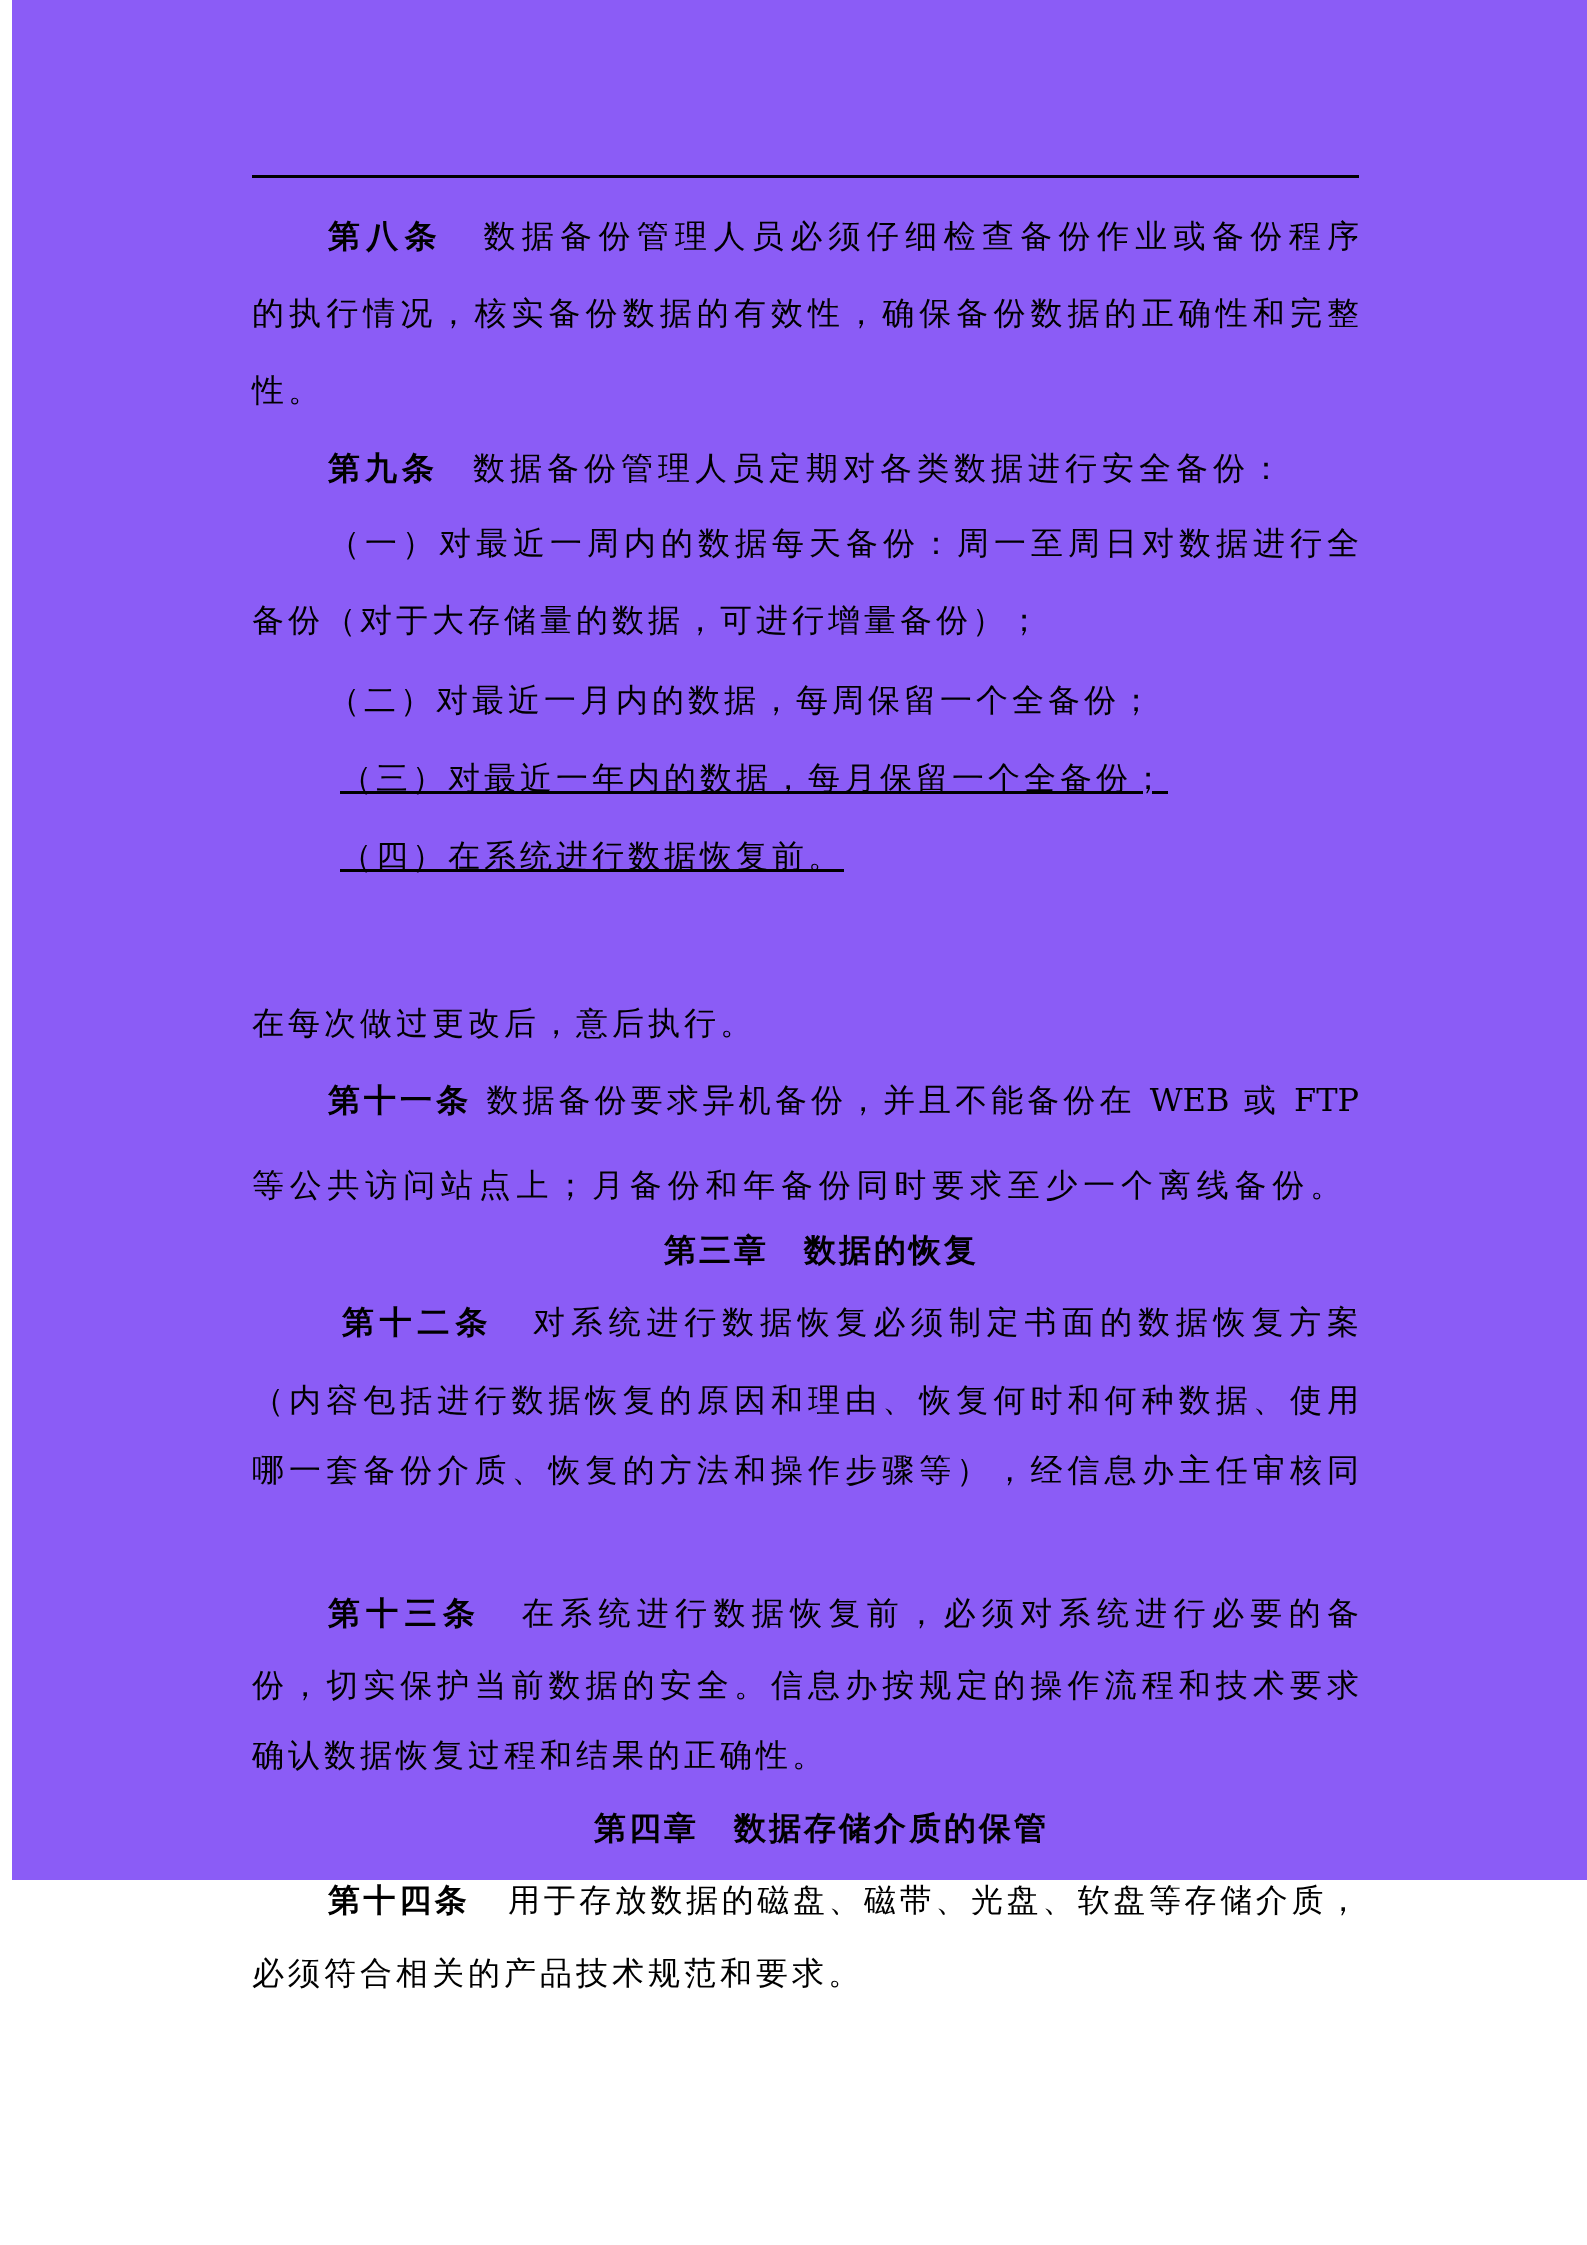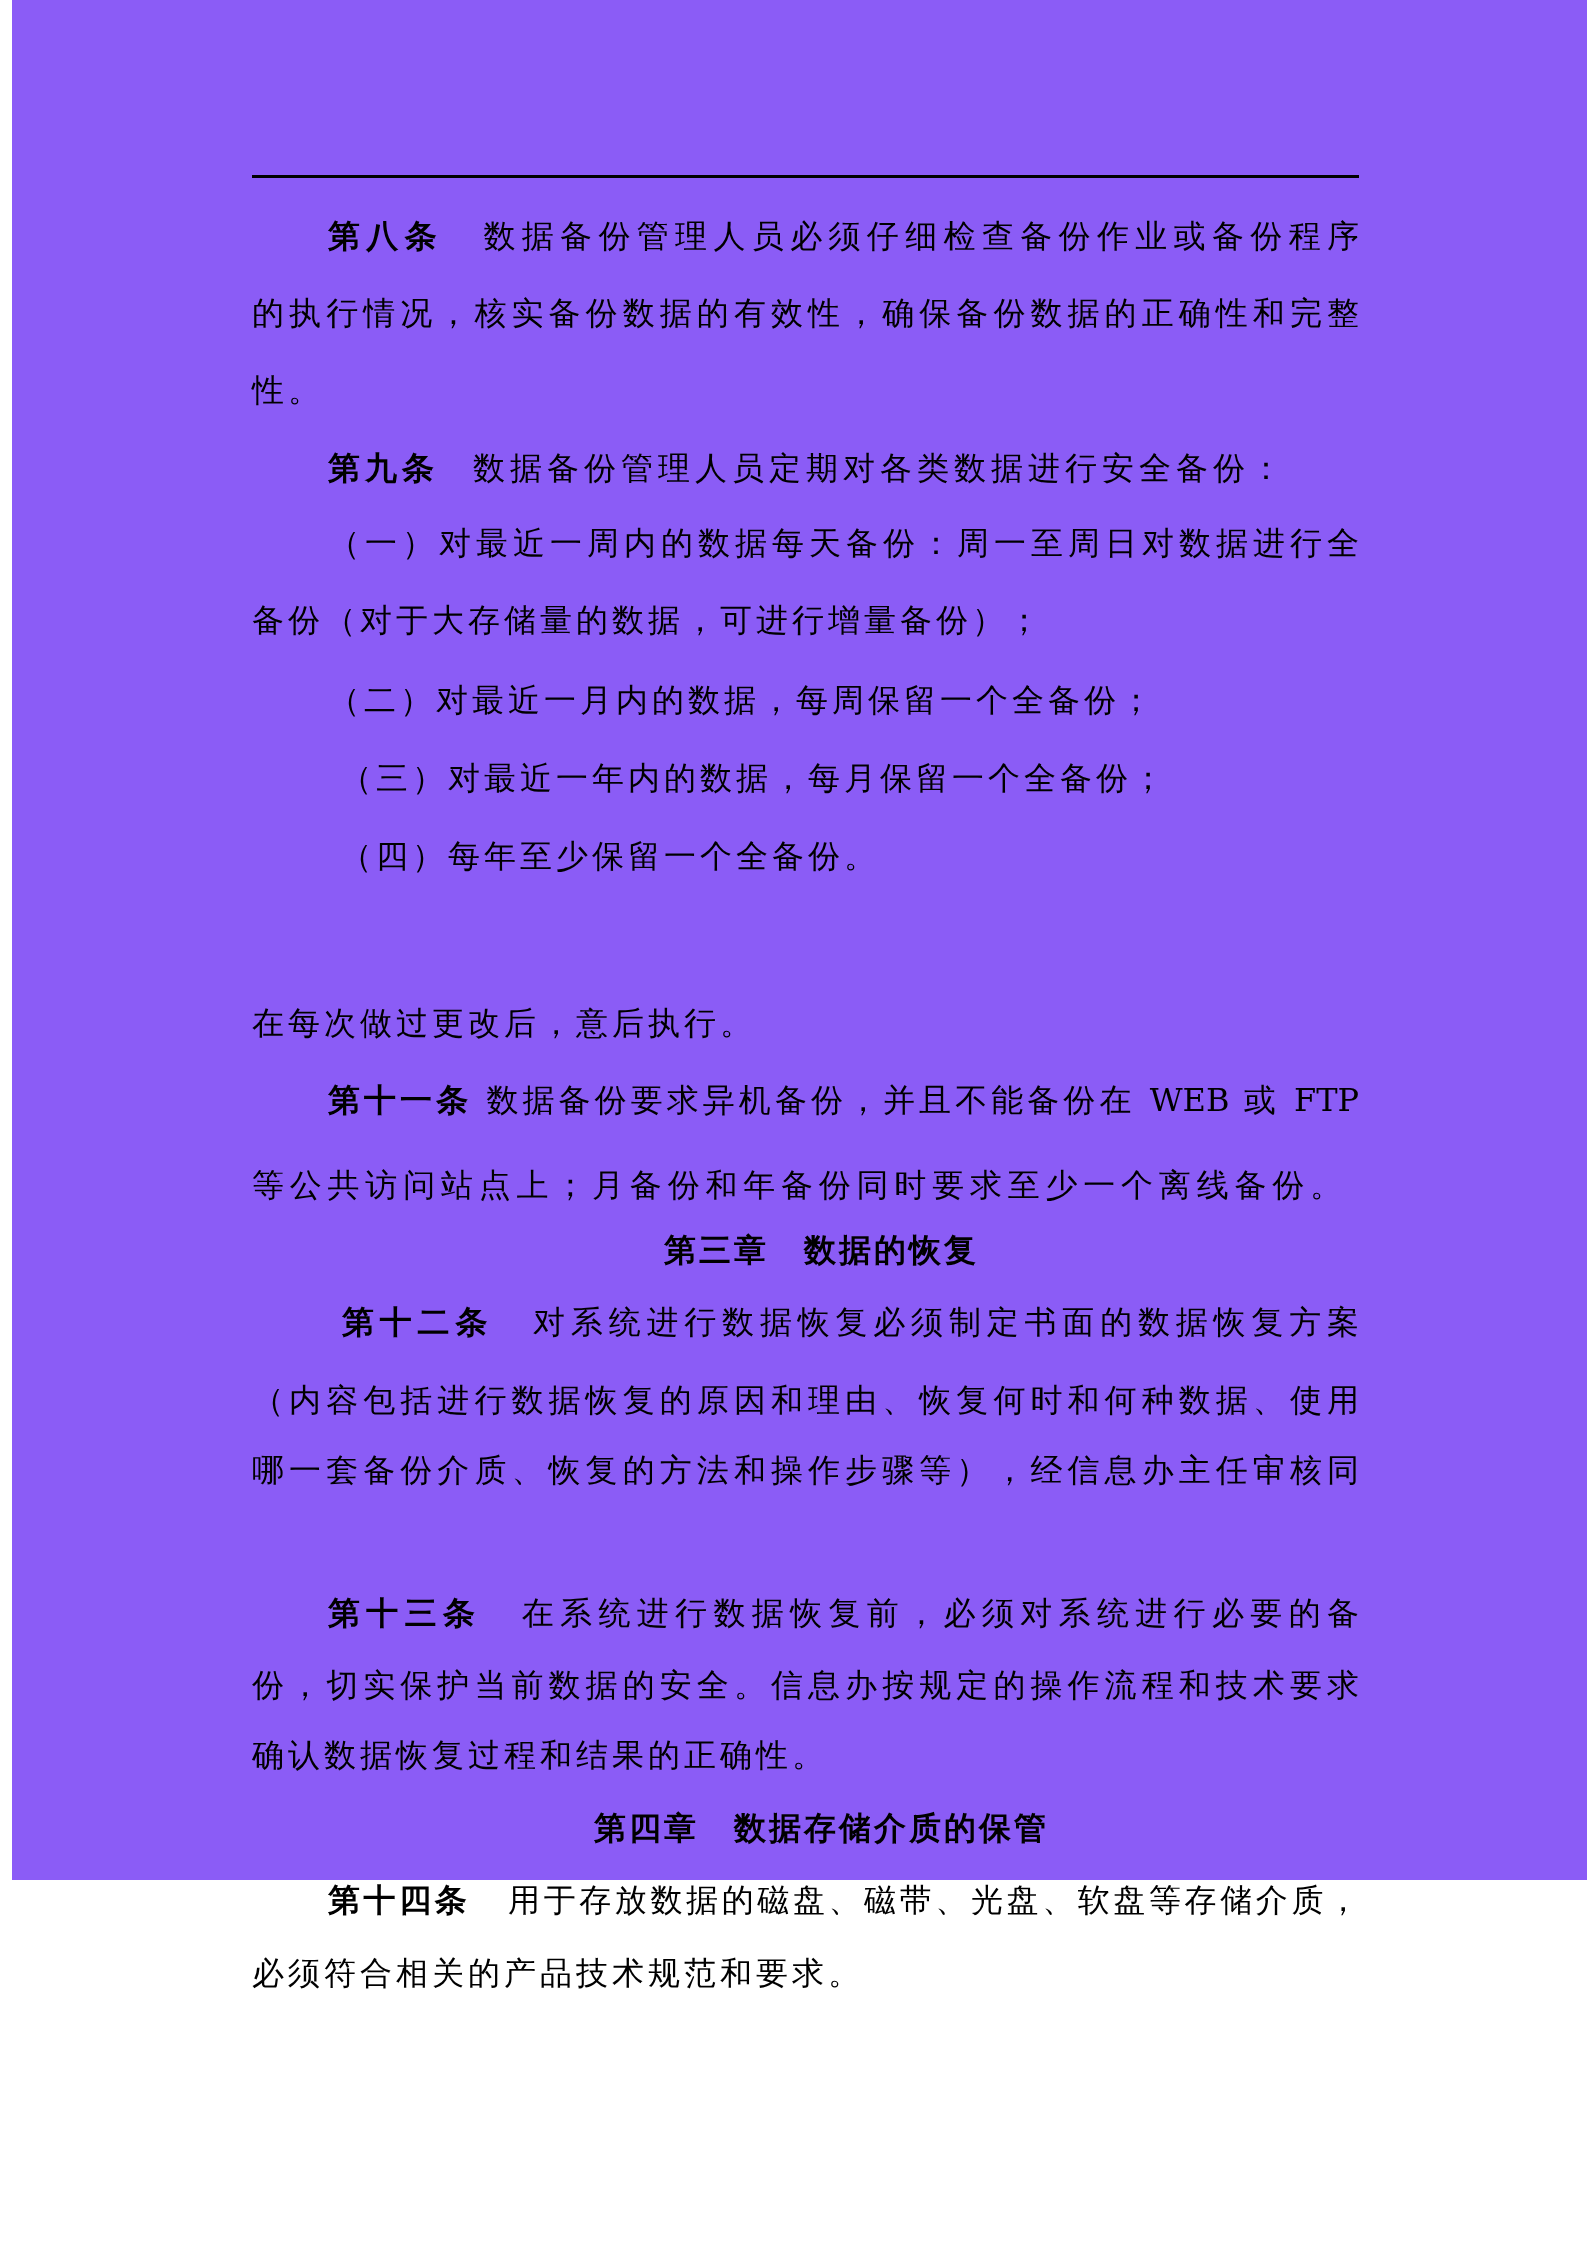--- a/index.html
+++ b/index.html
@@ -6,21 +6,21 @@
   body { width: 1587px; height: 2245px; position: relative; overflow: hidden;
          font-family: "DejaVu Serif", "Liberation Serif", serif; color: #000; }
   .page { position: absolute; left: 12px; top: 0; width: 1587px; height: 1880px; background: #8b5cf6; }
   .header-rule { position: absolute; left: 240px; top: 175px; width: 1107px; height: 3px; background: #000; }
   .line { position: absolute; left: 240px; width: 1107px; height: 44px; line-height: 44px;
           font-size: 32px; white-space: nowrap; }
   .line.full { text-align: justify; text-align-last: justify; }
   .line.left { text-align: left; letter-spacing: 4px; }
   .line.center { text-align: center; font-weight: bold; letter-spacing: 3px; margin-left: 16px; }
   .indent { padding-left: 76px; width: 1031px; }
-  .indent2 { padding-left: 88px; width: 1019px; }
+  .indent2 { padding-left: 88px; width: 1019px; text-decoration: underline; }
   .art { font-weight: bold; }
   .gap { display: inline-block; width: 34px; }
 </style>
 </head>
 <body>
 
 <div class="page">
   <div class="header-rule"></div>
 
   <div class="line full indent" style="top:214px">
@@ -29,21 +29,21 @@
   <div class="line full" style="top:291px">的执行情况，核实备份数据的有效性，确保备份数据的正确性和完整</div>
   <div class="line left" style="top:368px">性。</div>
 
   <div class="line left indent" style="top:446px; letter-spacing:5px">
     <span class="art">第九条</span><span class="gap"></span><span>数据备份管理人员定期对各类数据进行安全备份：</span>
   </div>
   <div class="line full indent" style="top:521px">（一）对最近一周内的数据每天备份：周一至周日对数据进行全</div>
   <div class="line left indent" style="top:678px">（二）对最近一月内的数据，每周保留一个全备份；</div>
   <div class="line left" style="top:598px">备份（对于大存储量的数据，可进行增量备份）；</div>
   <div class="line left indent2" style="top:756px">（三）对最近一年内的数据，每月保留一个全备份；</div>
-  <div class="line left indent2" style="top:834px">（四）每年至少保留一个全备份。</div>
+  <div class="line left indent2" style="top:834px">（四）在系统进行数据恢复前。</div>
 
   <div class="line left" style="top:1001px">在每次做过更改后，意后执行。</div>
 
   <div class="line full indent" style="top:1078px">
     <span class="art">第十一条</span> <span>数据备份要求异机备份，并且不能备份在 WEB 或 FTP</span>
   </div>
   <div class="line full" style="top:1163px; width:1090px">等公共访问站点上；月备份和年备份同时要求至少一个离线备份。</div>
 
   <div class="line center" style="top:1228px; left:0; width:1587px">第三章　数据的恢复</div>
 

